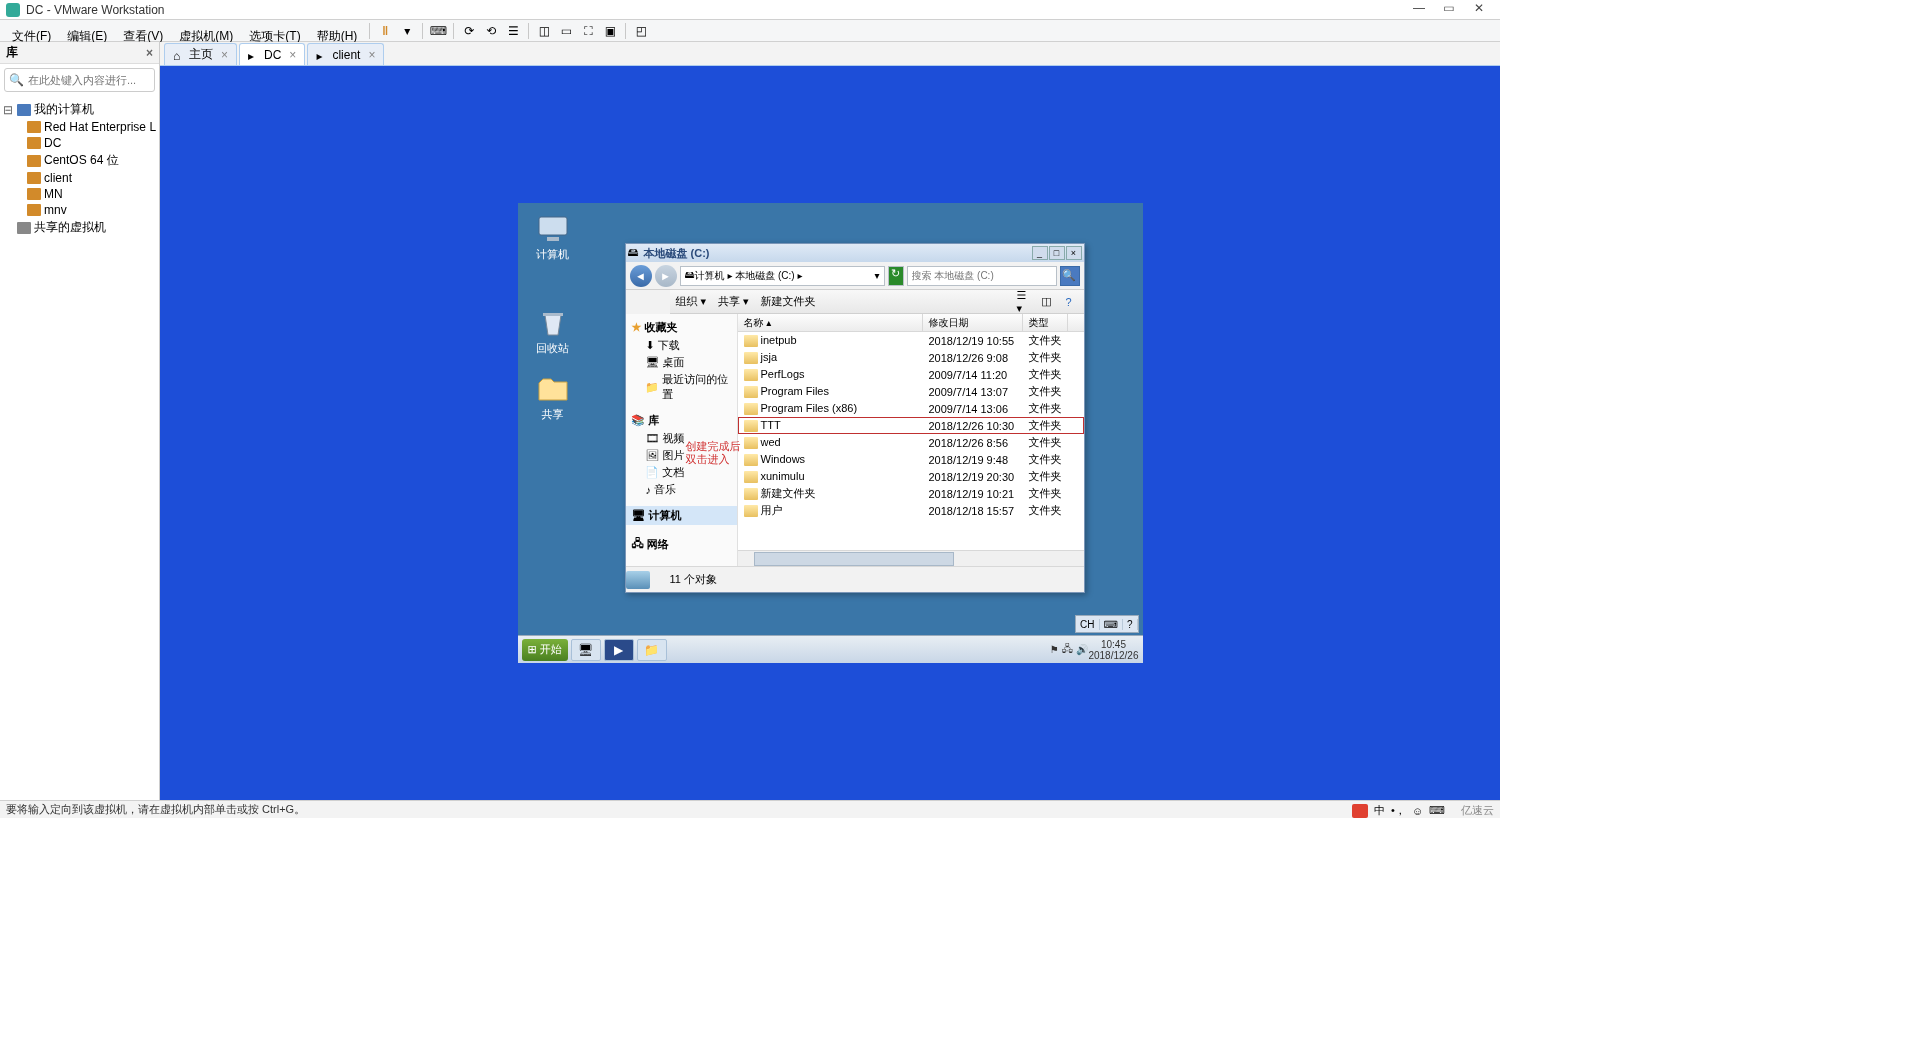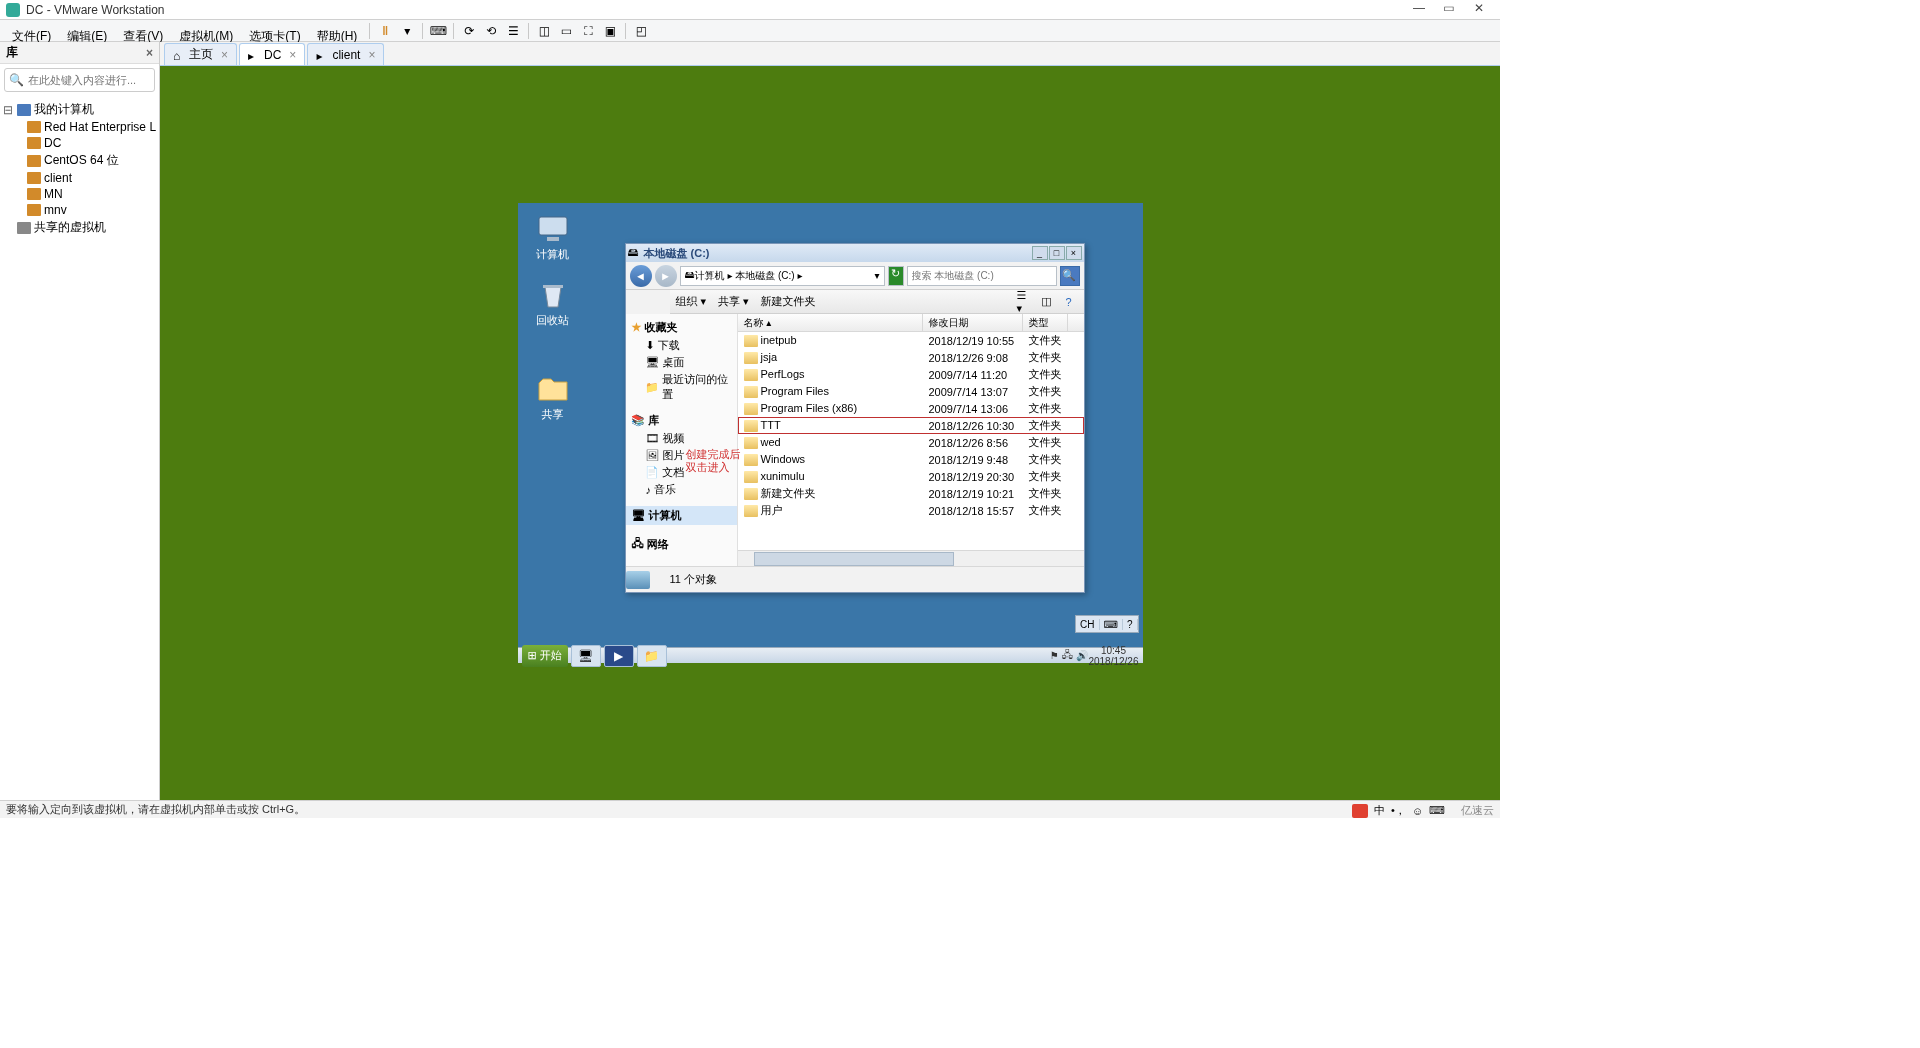--- a/index.html
+++ b/index.html
@@ -31,27 +31,27 @@
 .sidebar .tree .ic.vm { background:#d28a2a; border-radius:1px; }
 .sidebar .tree .lvl1 { padding-left:22px; }
 
 .content { flex:1; display:flex; flex-direction:column; background:#000; }
 .tabbar { height:24px; background:#f3f3f3; border-bottom:1px solid #aecdee; display:flex; align-items:flex-end; padding-left:4px; }
 .tabbar .tab { height:22px; background:#fff; border:1px solid #aecdee; border-bottom:none; display:flex; align-items:center; padding:0 8px; margin-right:2px; border-radius:3px 3px 0 0; cursor:pointer; }
 .tabbar .tab .ic { width:12px; height:12px; margin-right:4px; }
 .tabbar .tab .x { margin-left:8px; color:#888; cursor:pointer; }
 .tabbar .tab.inactive { background:#e8eef7; }
 
-.vm-screen { flex:1; background:#4d7c0f; position:relative; display:flex; align-items:center; justify-content:center; }
+.vm-screen { flex:1; background:#1d4ed8; position:relative; display:flex; align-items:center; justify-content:center; }
 
 
 .guest { width:625px; height:460px; background:#3a76a8; position:relative; }
 .desk-icon { position:absolute; width:54px; text-align:center; color:#fff; font-size:11px; cursor:pointer; }
 .desk-icon .gi { width:36px; height:32px; margin:0 auto 2px; }
-.taskbar { position:absolute; bottom:0; left:0; right:0; height:16px; background:linear-gradient(#e8eef4,#c8d6e6); border-top:1px solid #9ab; display:flex; align-items:center; padding:0 4px; }
+.taskbar { position:absolute; bottom:0; left:0; right:0; height:28px; background:linear-gradient(#e8eef4,#c8d6e6); border-top:1px solid #9ab; display:flex; align-items:center; padding:0 4px; }
 .taskbar .start { height:22px; padding:0 6px; background:linear-gradient(#7ab03a,#4a8020); color:#fff; border-radius:3px; display:flex; align-items:center; cursor:pointer; font-size:11px; }
 .taskbar .tbi { width:30px; height:22px; margin-left:3px; background:#d8e4f0; border:1px solid #a8c0d8; border-radius:2px; cursor:pointer; display:flex; align-items:center; justify-content:center; }
 .taskbar .tray { margin-left:auto; display:flex; align-items:center; color:#333; font-size:10px; }
 .taskbar .tray .clk { text-align:center; line-height:1.1; }
 .taskbar .langbar { position:absolute; right:4px; bottom:30px; height:18px; background:#dce6f2; border:1px solid #9ab; display:flex; align-items:center; font-size:10px; }
 .taskbar .langbar span { padding:0 4px; border-right:1px solid #b8c8d8; }
 
 
 .explorer { position:absolute; left:107px; top:40px; width:460px; height:350px; background:#f2f2f2; border:1px solid #7a96b8; box-shadow:2px 2px 6px rgba(0,0,0,.3); display:flex; flex-direction:column; font-size:11px; }
 .explorer .ex-title { height:18px; background:linear-gradient(#e0eaf6,#c6d8ec); display:flex; align-items:center; padding:0 2px; }
@@ -205,21 +205,21 @@
 
         <div class="desk-icon" style="top:10px;left:8px">
           <div class="gi">
               <svg viewBox="0 0 36 32">
                 <rect x="4" y="4" width="28" height="18" rx="2" fill="#cde" stroke="#468"></rect>
                 <rect x="12" y="24" width="12" height="4" fill="#abc"></rect>
               </svg>
             </div>
           <div>计算机</div>
         </div>
-        <div class="desk-icon" style="top:76px;left:8px">
+        <div class="desk-icon" style="top:104px;left:8px">
           <div class="gi">
               <svg viewBox="0 0 36 32">
                 <path d="M10 8h16l-3 20h-10z" fill="#dfe8f4" stroke="#789"></path>
                 <rect x="8" y="6" width="20" height="3" fill="#abc"></rect>
               </svg>
             </div>
           <div>回收站</div>
         </div>
         <div class="desk-icon" style="top:170px;left:8px">
           <div class="gi">
@@ -382,21 +382,21 @@
                 </div>
               <div class="ex-scroll">
                   <div class="thumb"></div>
                 </div>
             </div>
           </div>
           <div class="ex-status">
             <div class="dic"></div>
             <span>11 个对象</span>
           </div>
-          <div class="annot" style="left:60px;top:204px">
+          <div class="annot" style="left:60px;top:196px">
             <div>创建完成后</div>
               <div>双击进入</div>
           </div>
         </div>
 
         <div class="taskbar">
           <div class="langbar">
             <span>CH</span>
             <span>⌨</span>
             <span>?</span>

